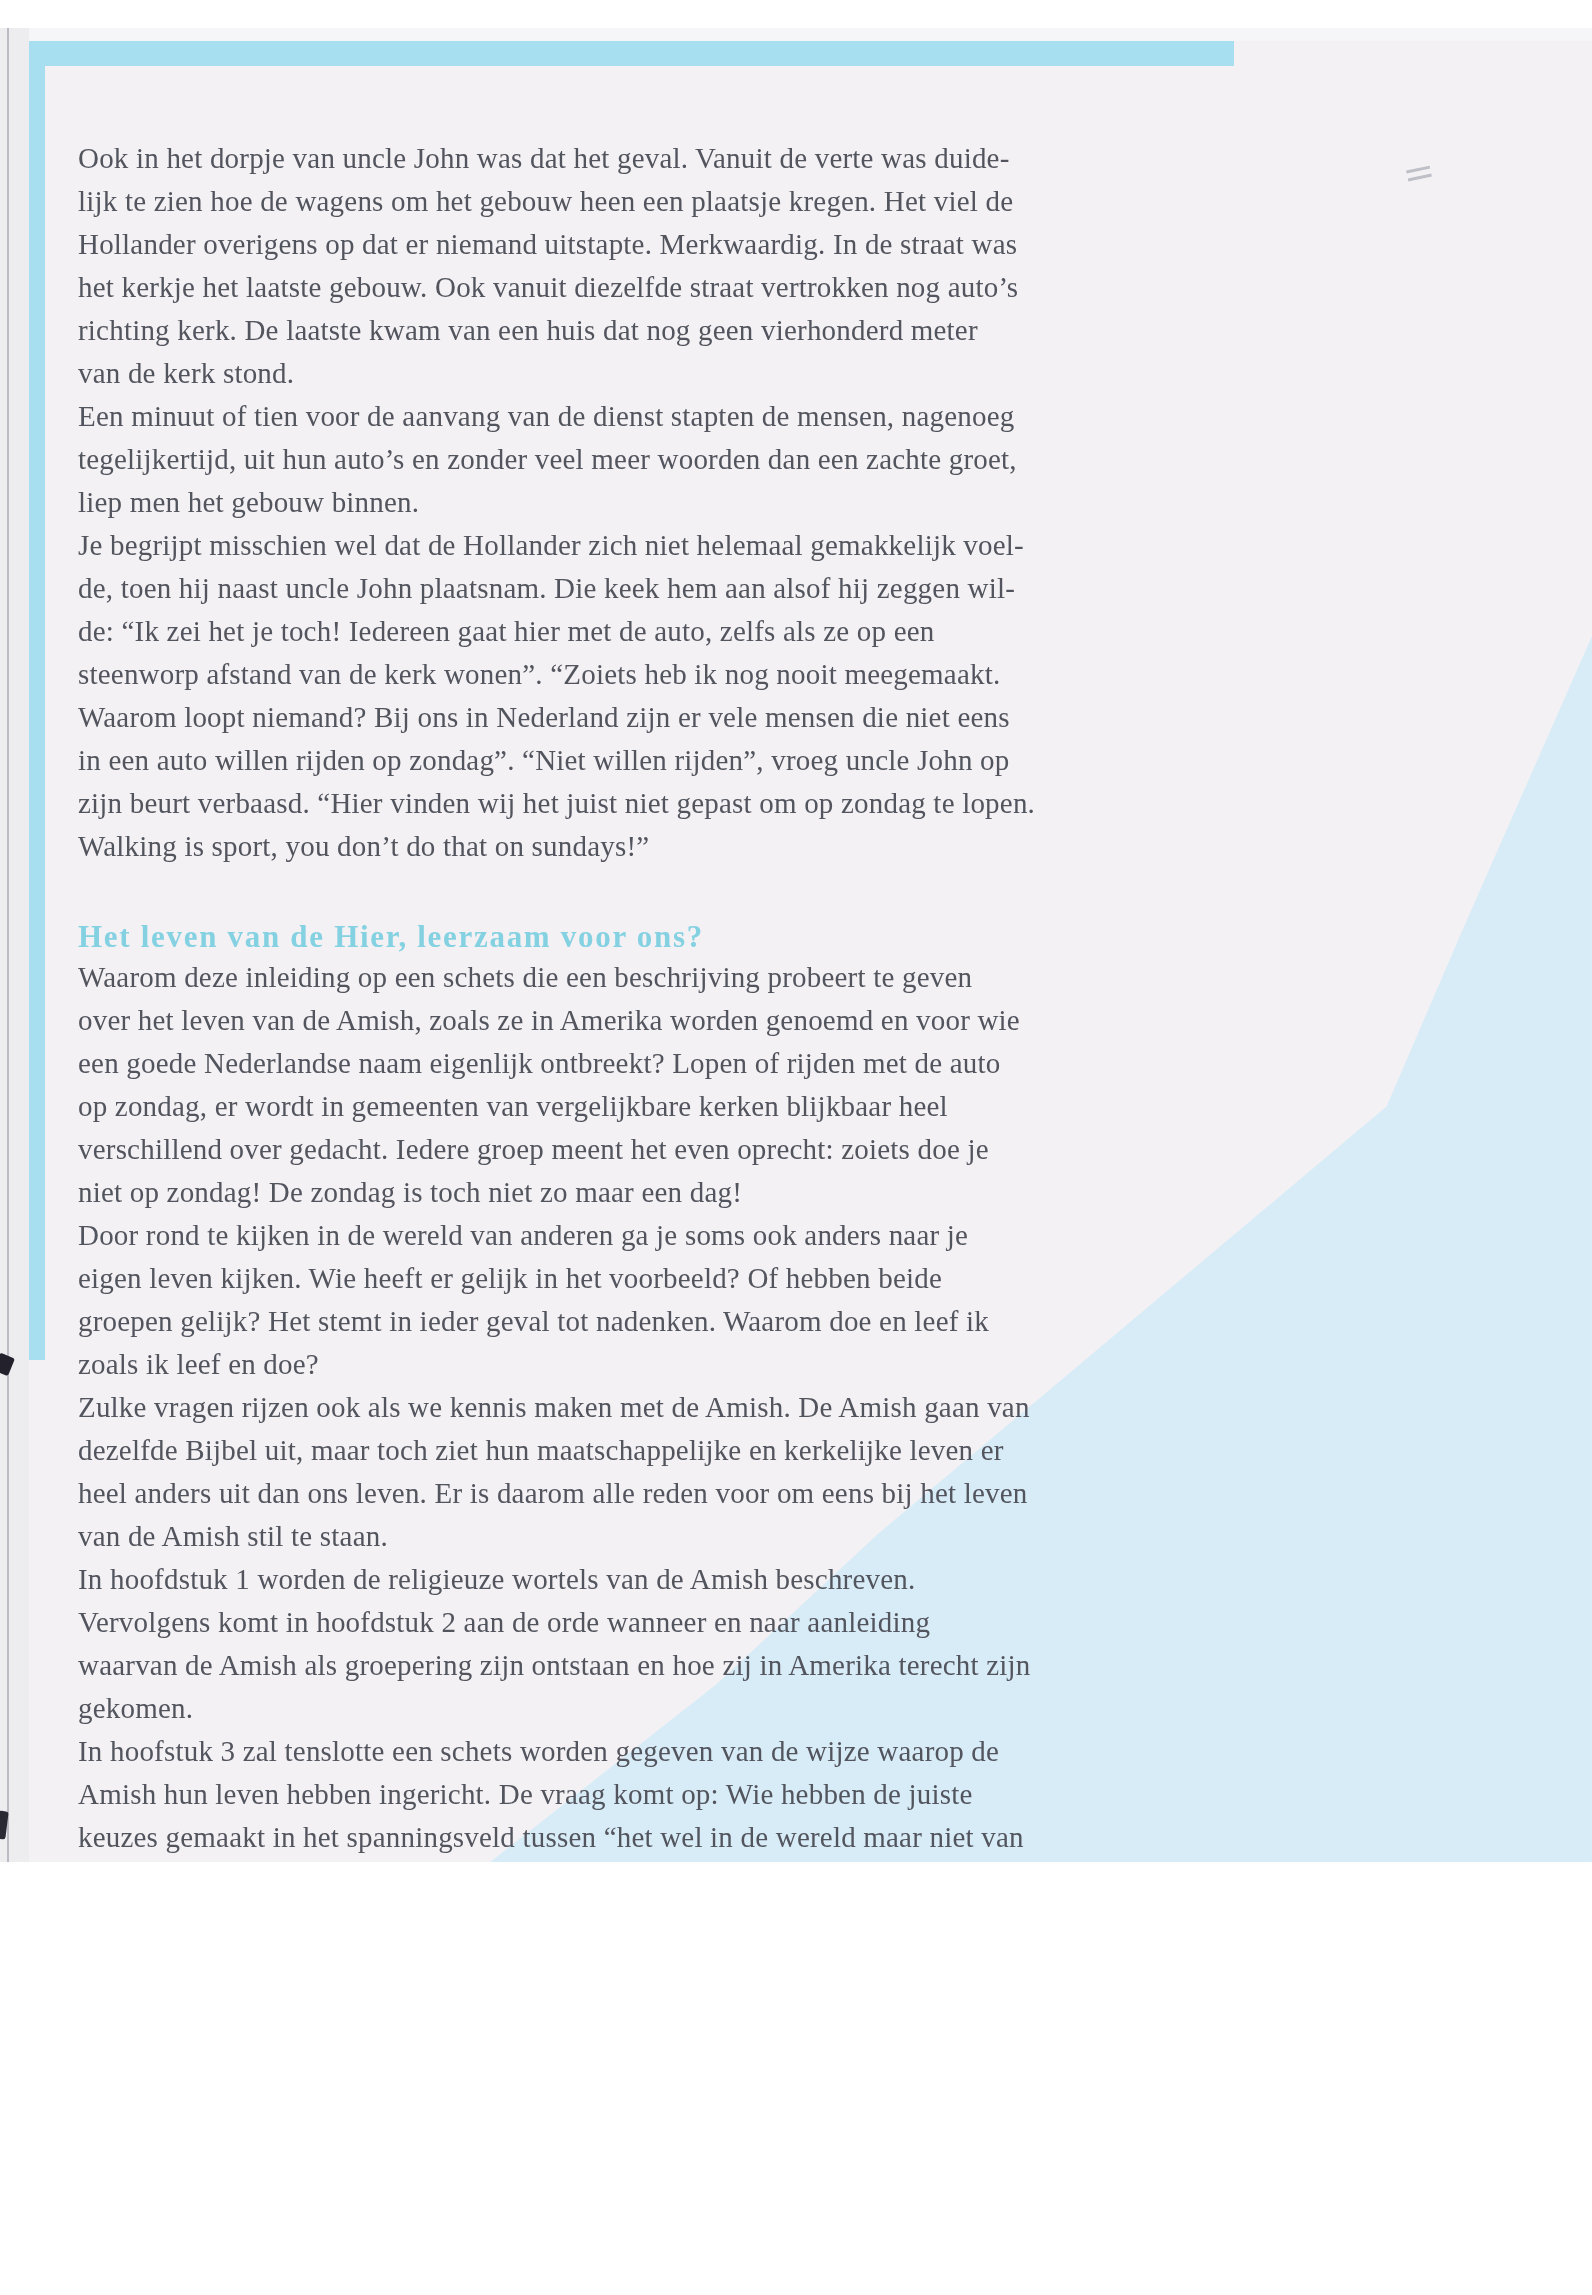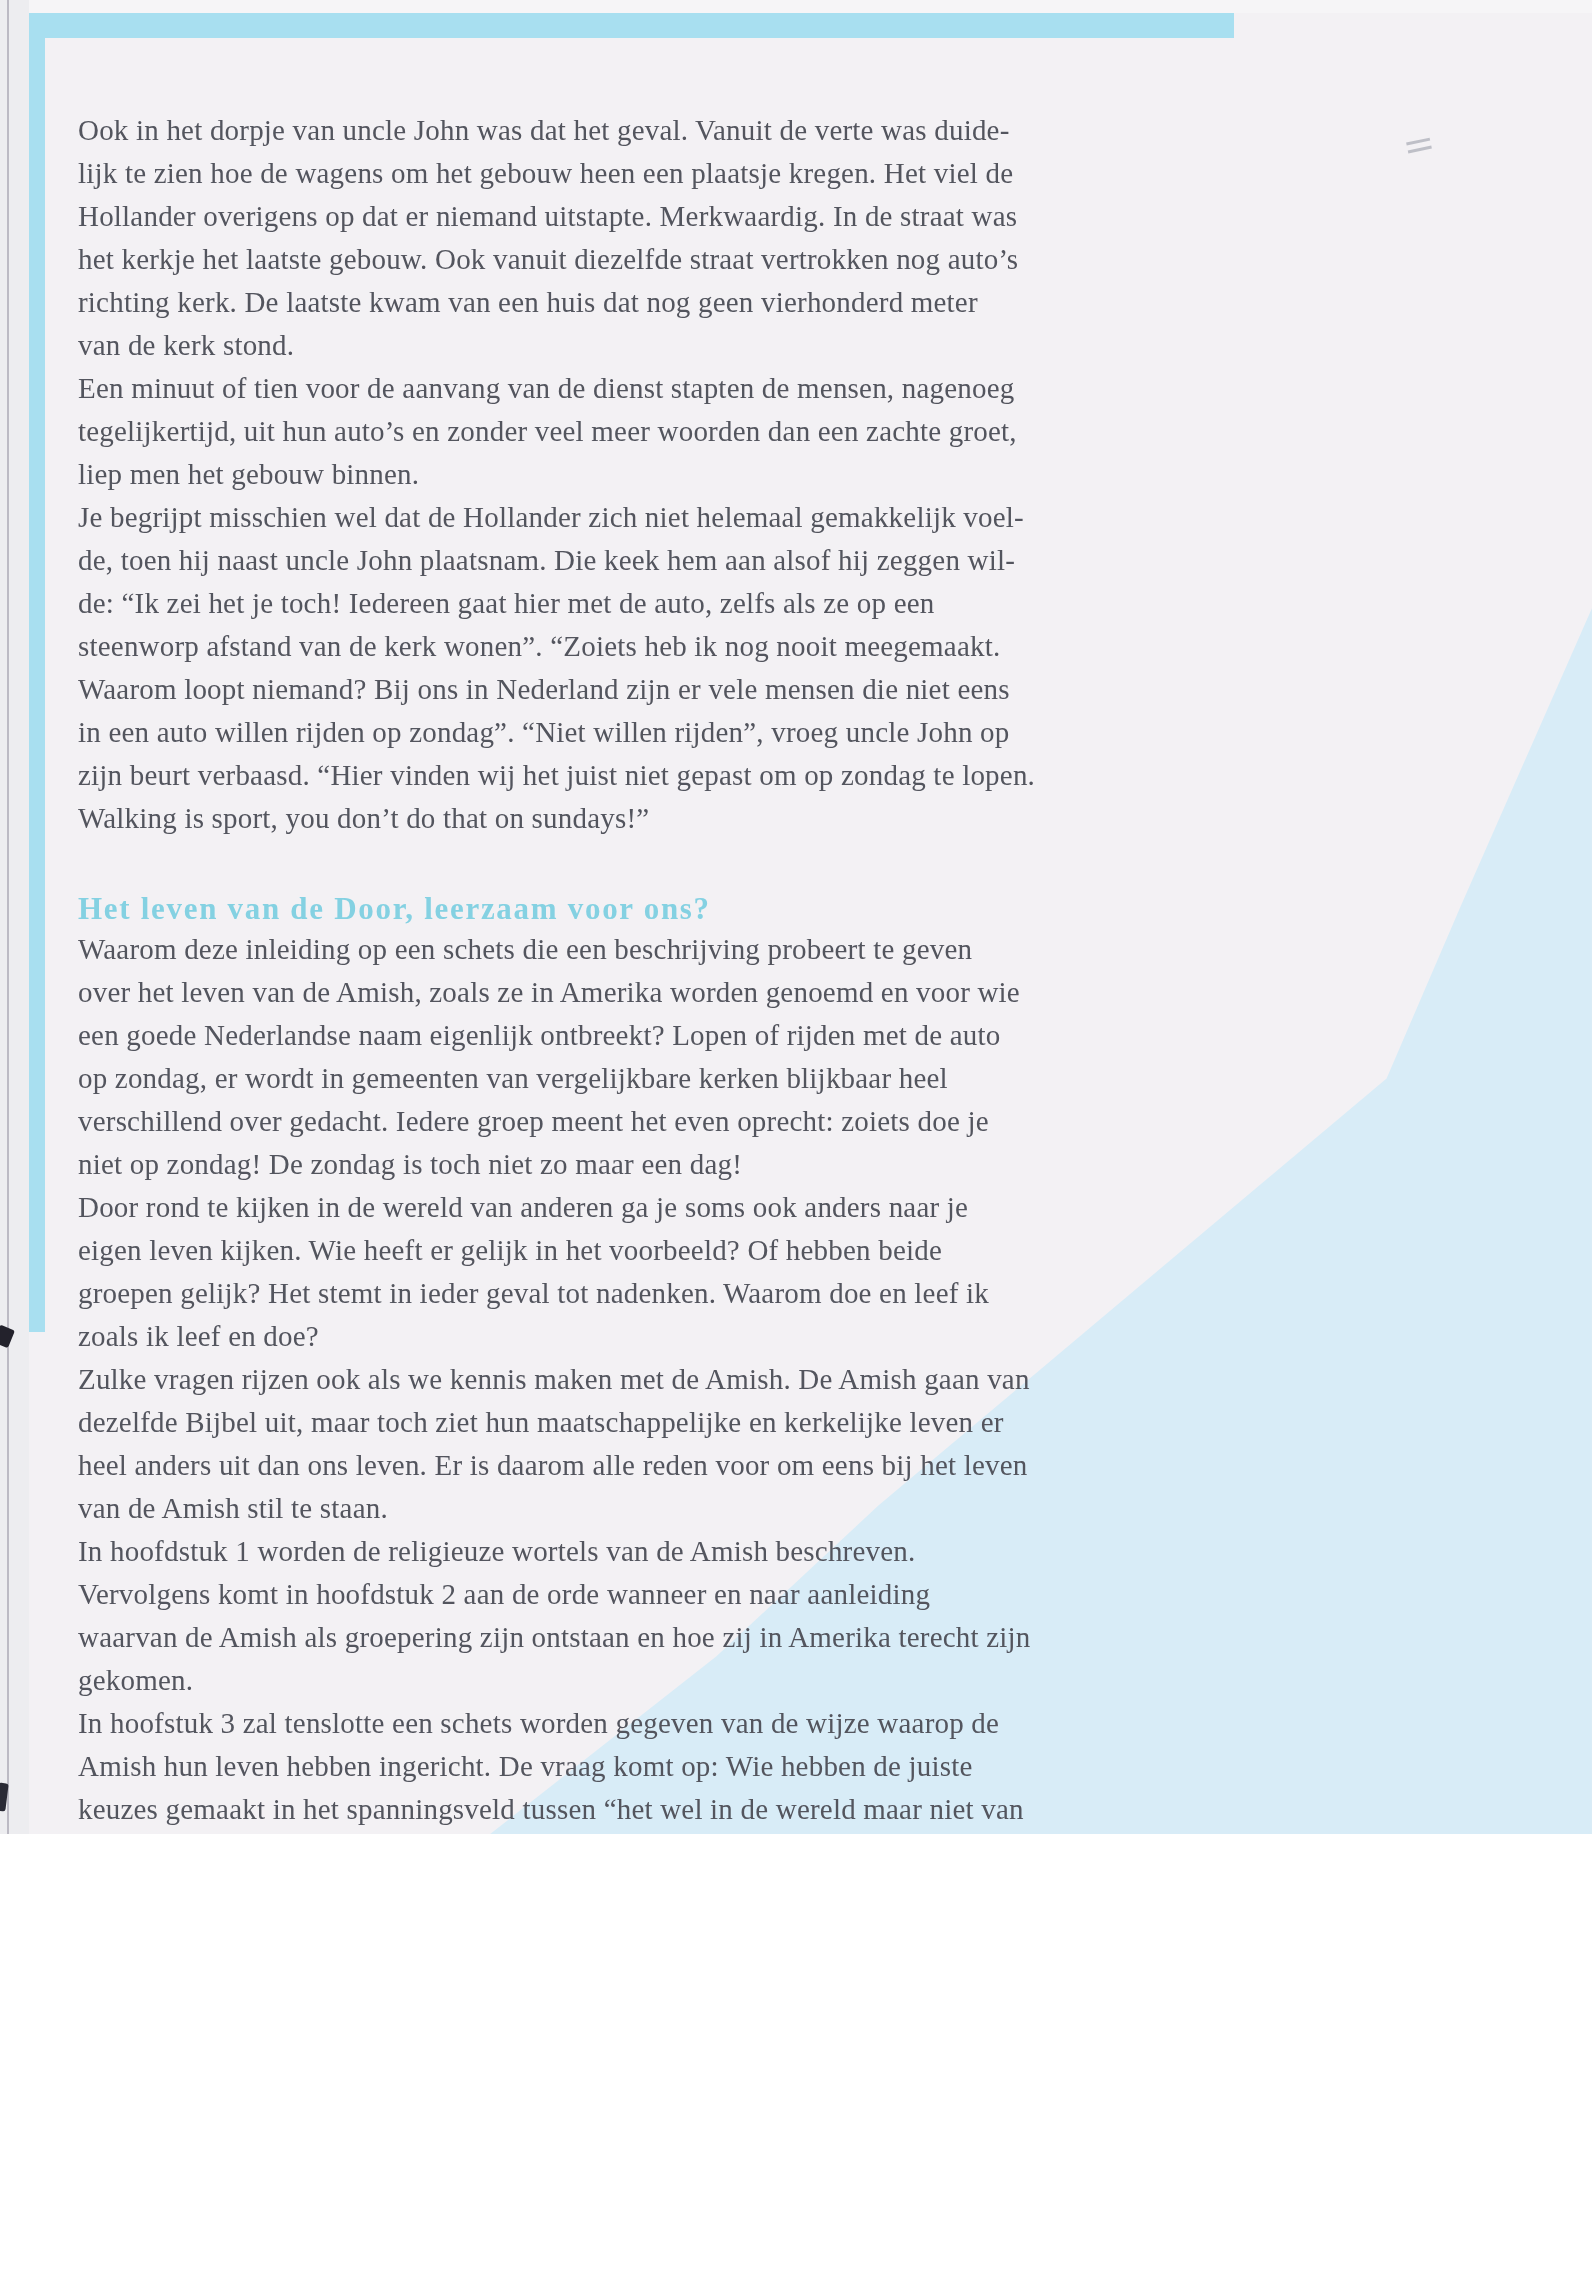--- a/index.html
+++ b/index.html
@@ -2,20 +2,21 @@
 <html style="font-size:14px"><head>
 <meta charset="utf-8">
 <style>
   html,body{margin:0;padding:0;background:#ffffff;}
   .scan{
     position:relative;
     width:1592px;height:1834px;
     overflow:hidden;
     background:#f3f1f4;
     font-family:"Liberation Serif", serif;
+    margin-top:28px;
   }
   .top-white-strip{
     position:absolute;left:0;top:0;width:1592px;height:13px;
     background:#f6f5f7;
   }
   .page-edge-left{
     position:absolute;left:0;top:0;width:29px;height:2295px;
     background:#ededf0;
   }
   .page-edge-line{
@@ -105,21 +106,21 @@
 liep men het gebouw binnen.
 Je begrijpt misschien wel dat de Hollander zich niet helemaal gemakkelijk voel-
 de, toen hij naast uncle John plaatsnam. Die keek hem aan alsof hij zeggen wil-
 de: “Ik zei het je toch! Iedereen gaat hier met de auto, zelfs als ze op een
 steenworp afstand van de kerk wonen”. “Zoiets heb ik nog nooit meegemaakt.
 Waarom loopt niemand? Bij ons in Nederland zijn er vele mensen die niet eens
 in een auto willen rijden op zondag”. “Niet willen rijden”, vroeg uncle John op
 zijn beurt verbaasd. “Hier vinden wij het juist niet gepast om op zondag te lopen.
 Walking is sport, you don’t do that on sundays!”</div>
 
-  <div class="section-heading">Het leven van de Door, leerzaam voor ons?</div>
+  <div class="section-heading">Het leven van de Hier, leerzaam voor ons?</div>
 
   <div class="body-text block-2">Waarom deze inleiding op een schets die een beschrijving probeert te geven
 over het leven van de Amish, zoals ze in Amerika worden genoemd en voor wie
 een goede Nederlandse naam eigenlijk ontbreekt? Lopen of rijden met de auto
 op zondag, er wordt in gemeenten van vergelijkbare kerken blijkbaar heel
 verschillend over gedacht. Iedere groep meent het even oprecht: zoiets doe je
 niet op zondag! De zondag is toch niet zo maar een dag!
 Door rond te kijken in de wereld van anderen ga je soms ook anders naar je
 eigen leven kijken. Wie heeft er gelijk in het voorbeeld? Of hebben beide
 groepen gelijk? Het stemt in ieder geval tot nadenken. Waarom doe en leef ik

